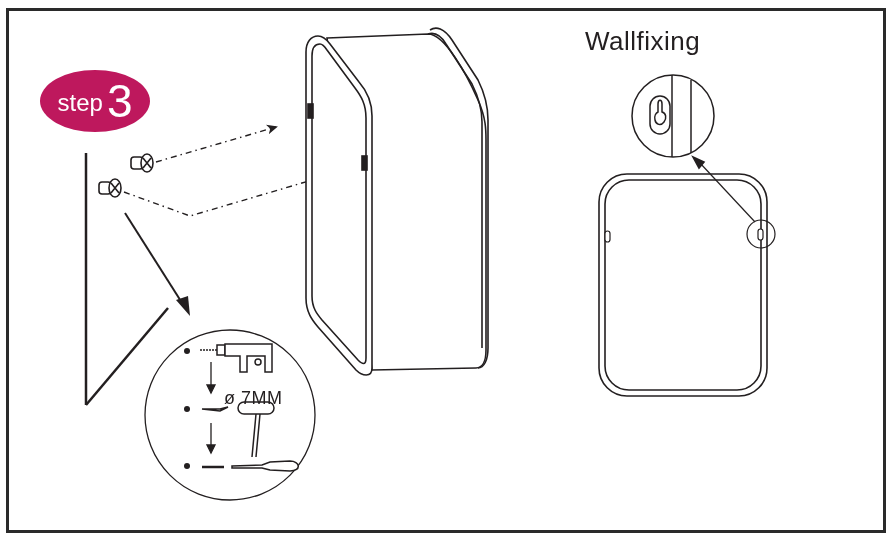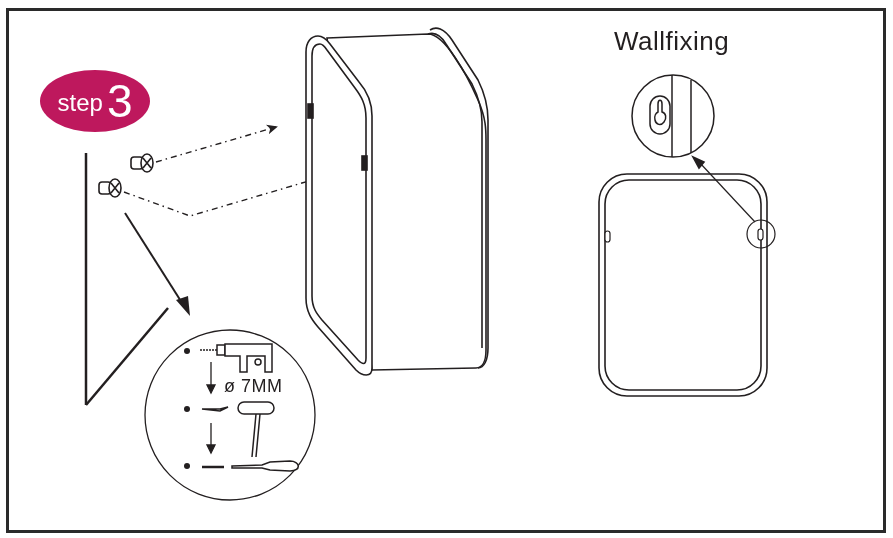--- a/index.html
+++ b/index.html
@@ -2,22 +2,22 @@
 <html><head>
   <meta charset="utf-8">
   <style>
     html, body { margin: 0; padding: 0; background: #ffffff; }
     body { width: 893px; height: 538px; position: relative; overflow: hidden; font-family: "Liberation Sans", sans-serif; }
     .frame { position: absolute; left: 6px; top: 8px; width: 874px; height: 519px; border: 3px solid #2a2a2a; box-sizing: content-box; }
     svg.art { position: absolute; left: 0; top: 0; }
     .step-badge { position: absolute; left: 40px; top: 70px; width: 110px; height: 62px; border-radius: 50%; background: #be185d; color: #fff; display: flex; align-items: center; justify-content: center; }
     .step-word { font-size: 24px; margin-right: 4px; margin-top: 4px; }
     .step-num { font-size: 46px; line-height: 1; }
-    .title { position: absolute; left: 614px; top: 26px; font-size: 26px; color: #231f20; letter-spacing: 0.5px; }
-    .drill-label { position: absolute; left: 224px; top: 376px; font-size: 18px; color: #231f20; letter-spacing: 0.5px; }
+    .title { position: absolute; left: 585px; top: 26px; font-size: 26px; color: #231f20; letter-spacing: 0.5px; }
+    .drill-label { position: absolute; left: 224px; top: 388px; font-size: 18px; color: #231f20; letter-spacing: 0.5px; }
   </style>
 </head>
 <body>
 
 <div class="frame"></div>
 
 <svg class="art" width="893" height="538" viewBox="0 0 893 538">
   <defs>
     <marker id="arrowhead" markerWidth="12" markerHeight="12" refX="9" refY="6" orient="auto" markerUnits="userSpaceOnUse">
       <path d="M0,1 L11,6 L0,11 L3,6 Z" fill="#231f20"></path>

